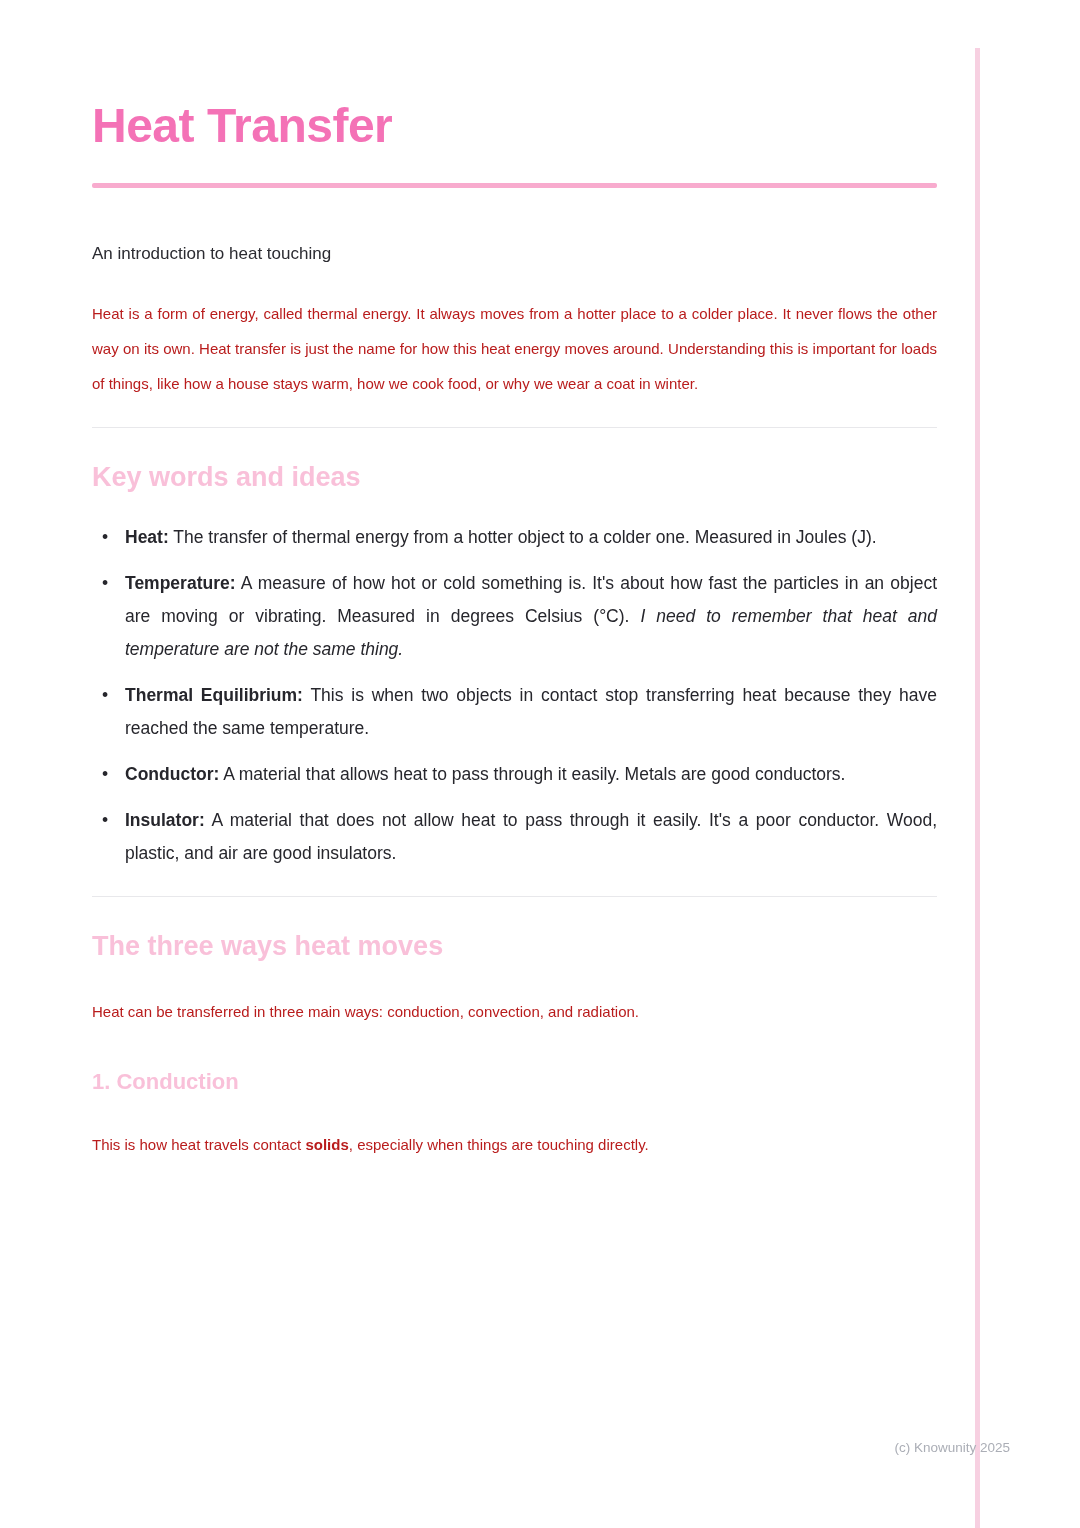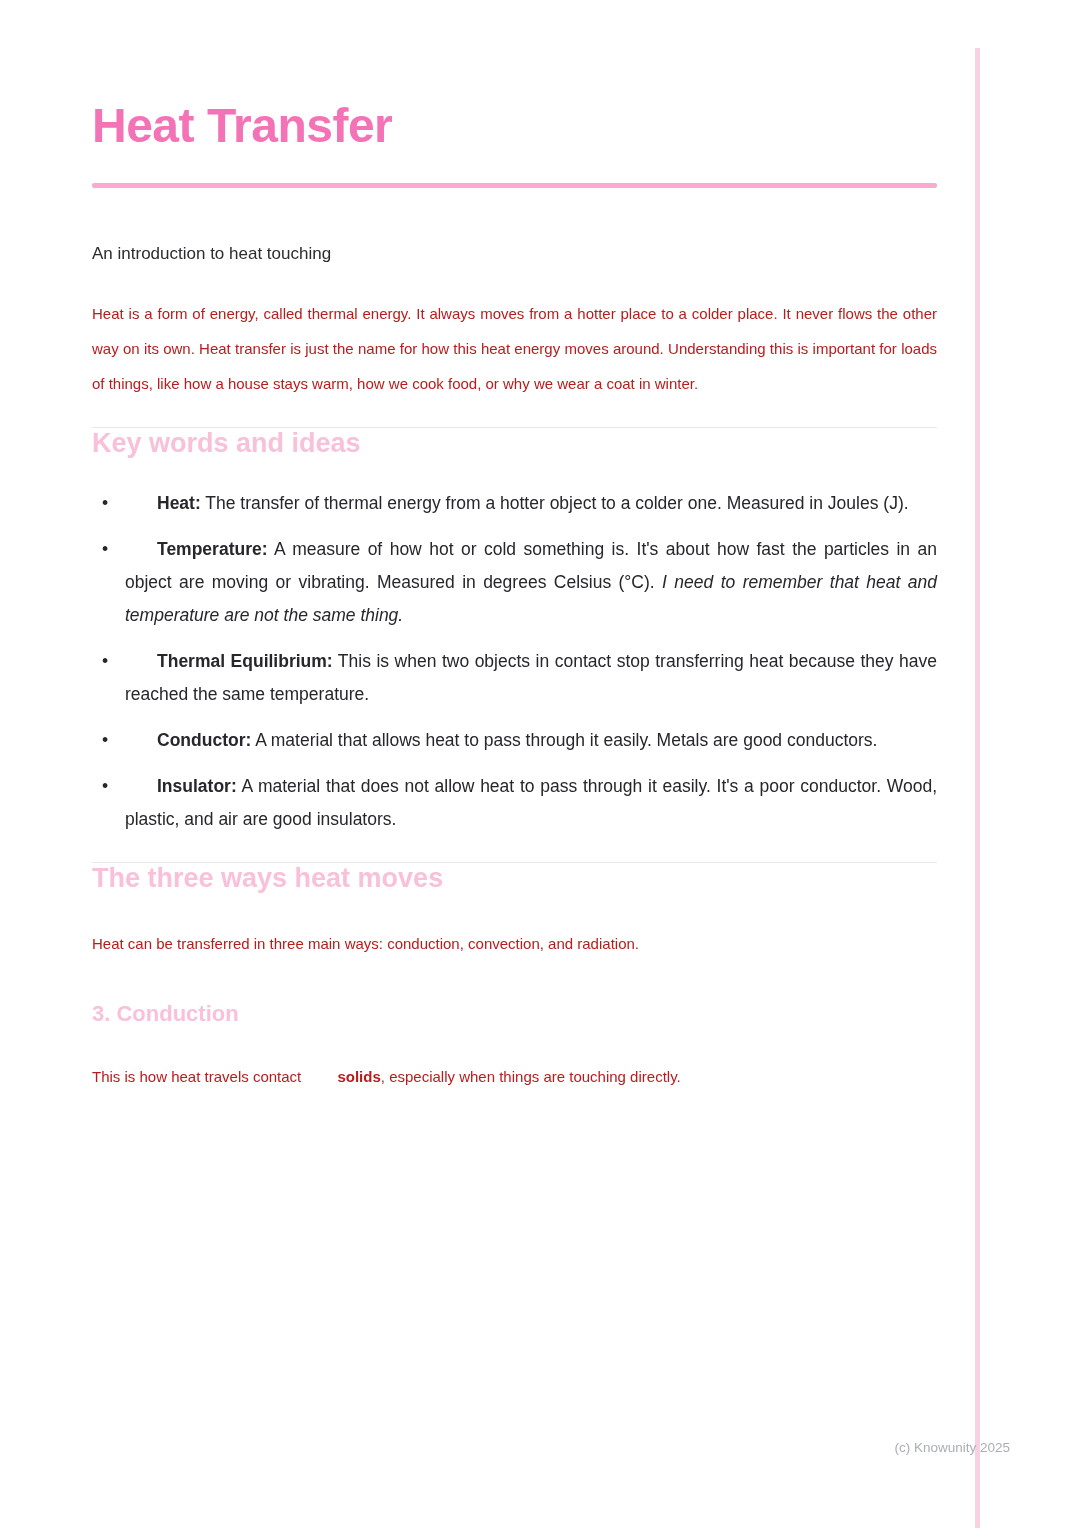--- a/index.html
+++ b/index.html
@@ -42,20 +42,21 @@
     line-height: 35px;
     text-align: justify;
     color: #b91c1c;
   }
   hr.divider {
     margin-top: 26px;
     border: none;
     border-top: 1px solid #e8e8eb;
   }
   h2.section-heading {
+    margin-top: 34px;
     font-size: 27px;
     font-weight: 700;
     color: #f9c0d9;
   }
   ul.keyword-list {
     margin-top: 28px;
     list-style: none;
   }
   ul.keyword-list li {
     position: relative;
@@ -63,21 +64,21 @@
     margin-bottom: 13px;
     font-size: 17.5px;
     line-height: 33px;
     text-align: justify;
   }
   ul.keyword-list .bullet {
     position: absolute;
     left: 10px;
     top: 0;
   }
-  .term { font-weight: 700; margin-left: 32px; }
+  .term { font-weight: 700; }
   .note { font-style: italic; }
   h3.sub-heading {
     margin-top: 40px;
     font-size: 22px;
     font-weight: 700;
     color: #f9c0d9;
   }
   p.how-label {
     margin-top: 22px;
     font-size: 17.5px;
@@ -139,20 +140,20 @@
       <span class="term">Insulator:</span><span> A material that does not allow heat to pass through it easily. It's a poor conductor. Wood, plastic, and air are good insulators.</span>
     </li>
   </ul>
 
   <hr class="divider">
 
   <h2 class="section-heading">The three ways heat moves</h2>
 
   <p class="body">Heat can be transferred in three main ways: conduction, convection, and radiation.</p>
 
-  <h3 class="sub-heading">3. Conduction</h3>
+  <h3 class="sub-heading">1. Conduction</h3>
 
   <p class="body"><span>This is how heat travels contact </span><span class="term">solids</span><span>, especially when things are touching directly.</span></p>
 
 
 </main>
 
 <div class="footer">(c) Knowunity 2025</div>
 
 </body></html>

